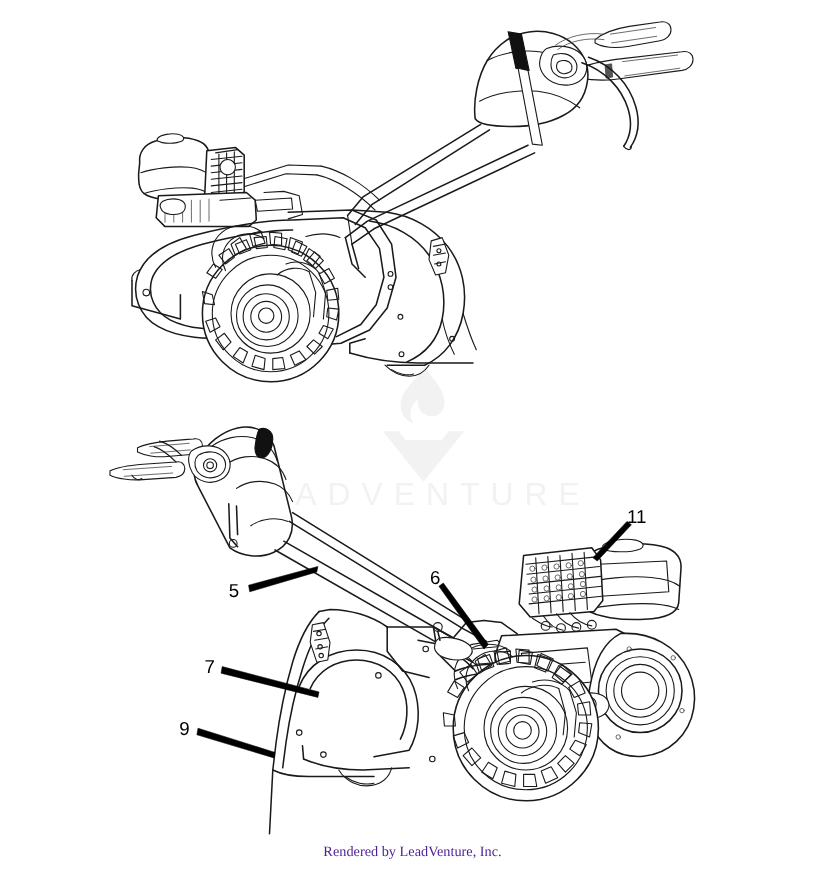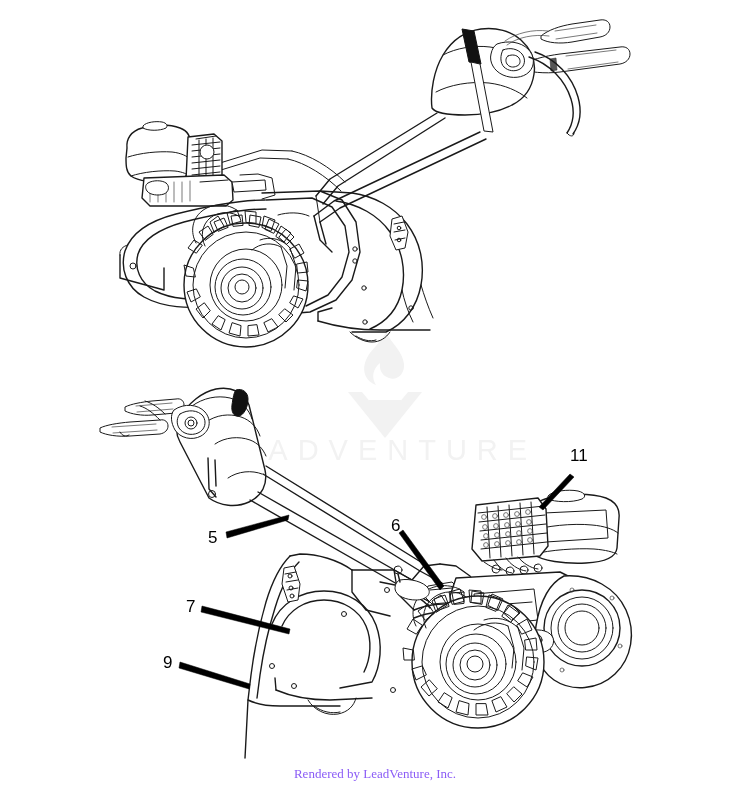--- a/index.html
+++ b/index.html
@@ -73,21 +73,21 @@
   }
   
   #footer {
     position: absolute;
     left: 0;
     top: 766px;
     width: 750px;
     text-align: center;
     font-family: "Liberation Serif", serif;
     font-size: 13px;
-    color: #8b5cf6;
+    color: #4c1d95;
     z-index: 4;
   }
   svg { display: block; overflow: visible; }
   .ln  { fill: none; stroke: #1a1a1a; stroke-width: 1; stroke-linecap: round; stroke-linejoin: round; }
   .ln2 { fill: none; stroke: #1a1a1a; stroke-width: 1.4; stroke-linecap: round; stroke-linejoin: round; }
   .lnt { fill: none; stroke: #404040; stroke-width: 0.7; stroke-linecap: round; stroke-linejoin: round; }
   .fillw { fill: #ffffff; stroke: #1a1a1a; stroke-width: 1; stroke-linejoin: round; }
   .fillw2 { fill: #ffffff; stroke: #1a1a1a; stroke-width: 1.4; stroke-linejoin: round; }
   .fillk { fill: #111111; stroke: #111111; stroke-width: 1; }
   .fillg { fill: #555555; stroke: #333333; stroke-width: 0.6; }
@@ -512,17 +512,17 @@
 
     <path class="leader" d="M180 662 L250 684 L249 689 L179 668 Z"></path>
 
     <path class="leader" d="M574 477 L543 510 L539 507 L570 474 Z"></path>
   </svg>
 
   <div class="callout-num" style="left:208px; top:529px;">5</div>
   <div class="callout-num" style="left:391px; top:517px;">6</div>
   <div class="callout-num" style="left:186px; top:598px;">7</div>
   <div class="callout-num" style="left:163px; top:654px;">9</div>
-  <div class="callout-num" style="left:570px; top:447px;">11</div>
+  <div class="callout-num" style="left:570px; top:461px;">11</div>
 
   <div id="footer">Rendered by LeadVenture, Inc.</div>
 
 </div>
 
 </body></html>

